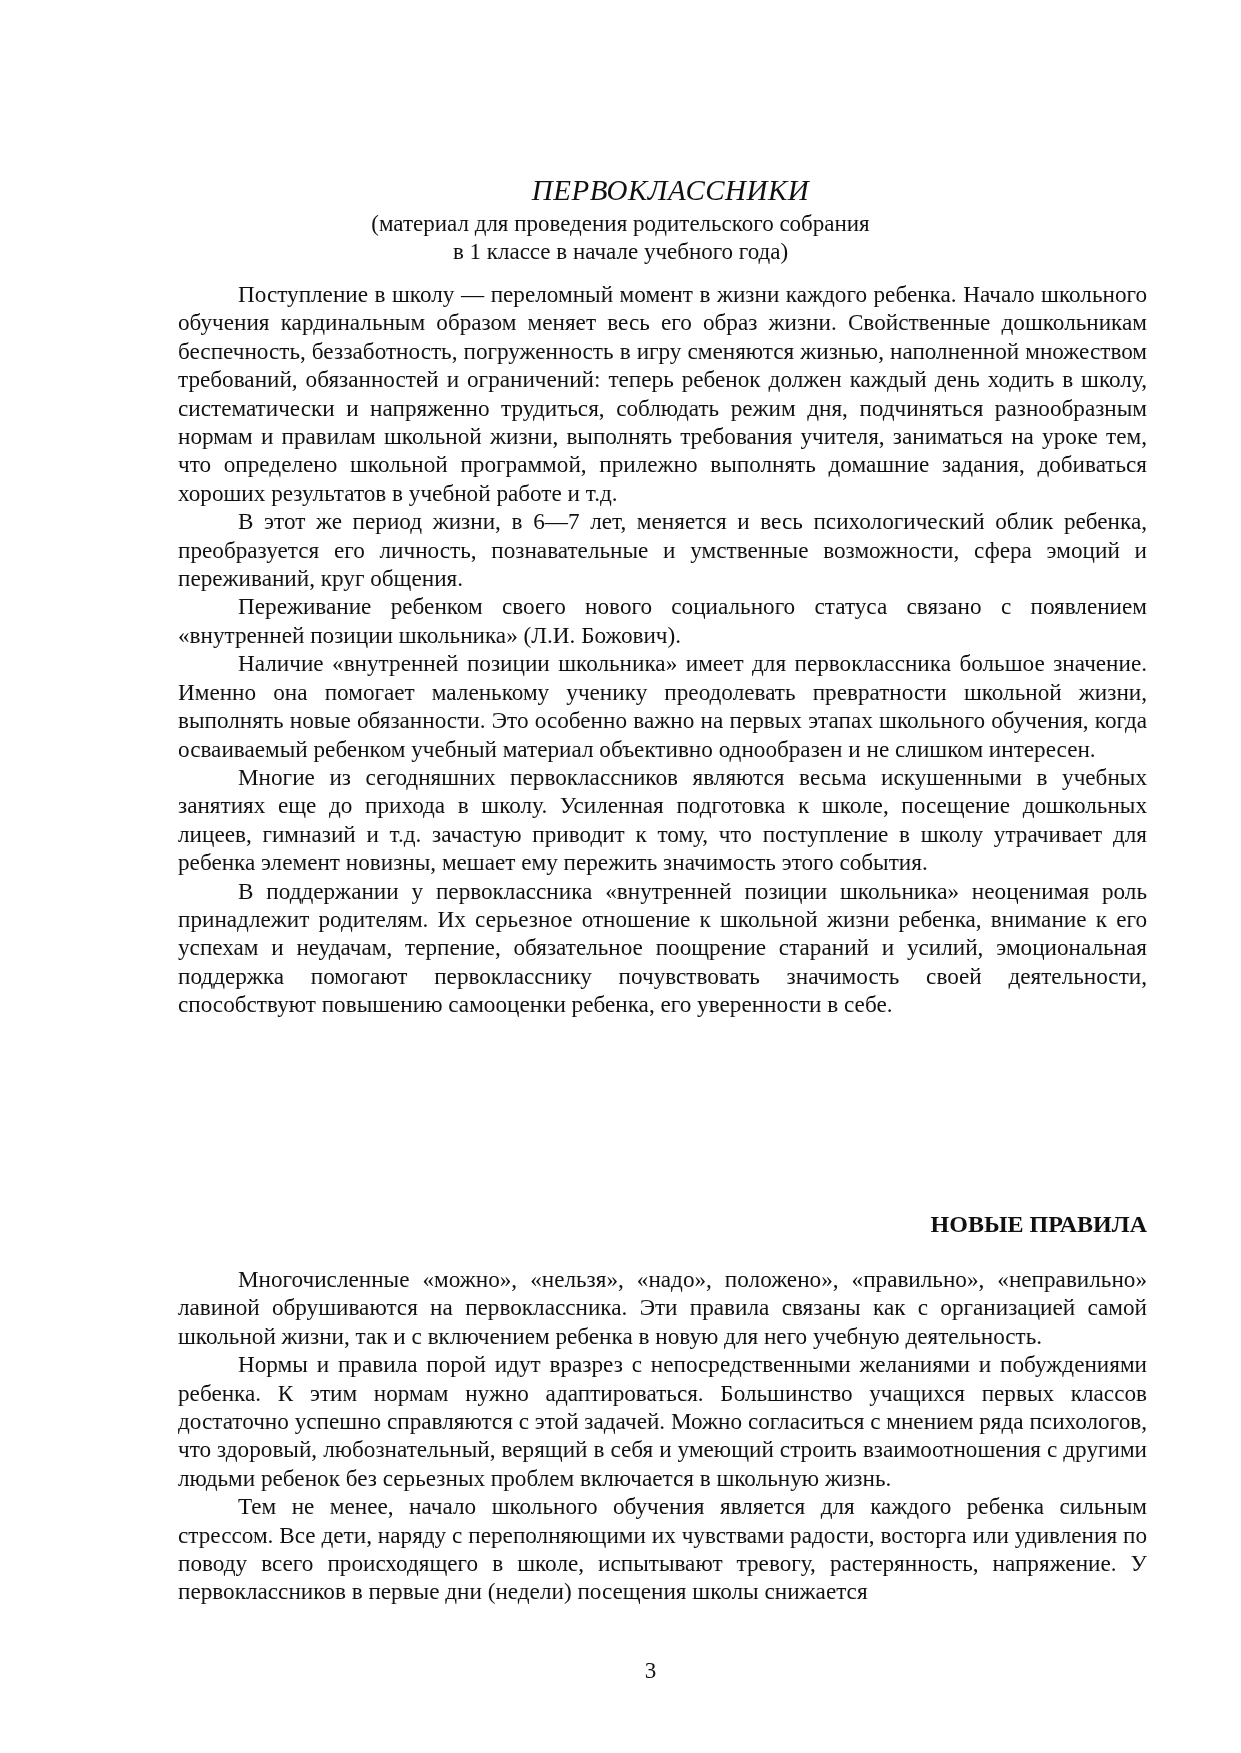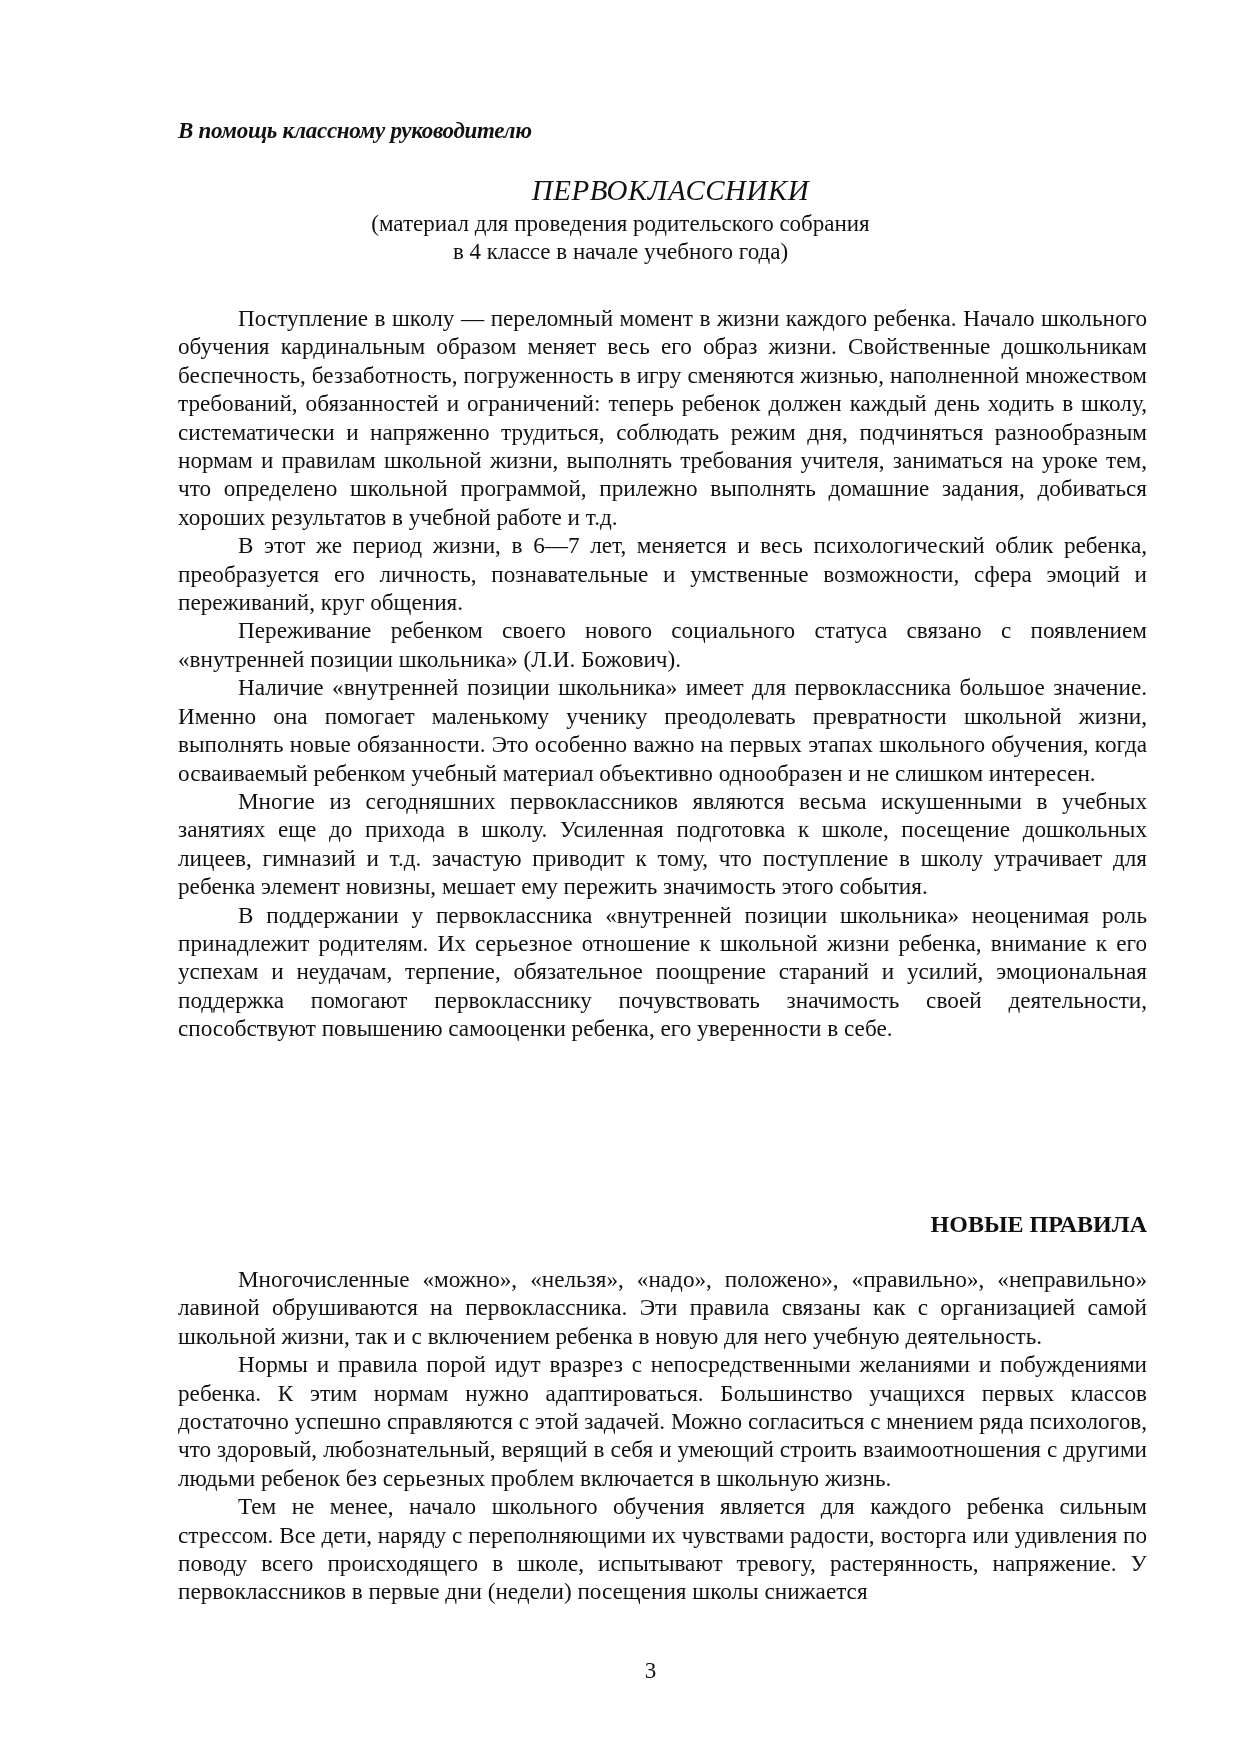--- a/index.html
+++ b/index.html
@@ -10,34 +10,33 @@
             font-weight: bold; font-style: italic; letter-spacing: -0.3px; }
   .title { position: absolute; left: 0; width: 1241px; top: 174px; text-align: center;
            font-size: 29px; font-style: italic; letter-spacing: 0.5px; padding-left: 100px; box-sizing: border-box; }
   .subtitle { position: absolute; left: 0; width: 1141px; text-align: center; font-size: 23px;
               padding-left: 100px; box-sizing: border-box; }
   .sub1 { top: 211px; }
   .sub2 { top: 239px; }
   .body-text { position: absolute; left: 178px; width: 969px; font-size: 23.2px; line-height: 28.4px;
                text-align: justify; }
   .body-text p { margin: 0; text-indent: 60px; }
-  .sec1 { top: 304px; }
+  .sec1 { top: 280px; }
   .heading2 { position: absolute; right: 94px; top: 1211px; font-size: 24px; font-weight: bold; }
   .sec2 { top: 1265px; }
   .page-num { position: absolute; left: 0; width: 1241px; text-align: center; top: 1658px; font-size: 23px;
               padding-left: 60px; box-sizing: border-box; }
 </style>
 </head>
 <body>
 
 <div class="page">
-  <div class="rubric">В помощь классному руководителю</div>
   <div class="title">ПЕРВОКЛАССНИКИ</div>
   <div class="subtitle sub1">(материал для проведения родительского собрания</div>
-  <div class="subtitle sub2">в 4 классе в начале учебного года)</div>
+  <div class="subtitle sub2">в 1 классе в начале учебного года)</div>
 
   <div class="body-text sec1">
     <p>Поступление в школу — переломный момент в жизни каждого ребенка. Начало школьного обучения кардинальным образом меняет весь его образ жизни. Свойственные дошкольникам беспечность, беззаботность, погруженность в игру сменяются жизнью, наполненной множеством требований, обязанностей и ограничений: теперь ребенок должен каждый день ходить в школу, систематически и напряженно трудиться, соблюдать режим дня, подчиняться разнообразным нормам и правилам школьной жизни, выполнять требования учителя, заниматься на уроке тем, что определено школьной программой, прилежно выполнять домашние задания, добиваться хороших результатов в учебной работе и т.д.</p>
     <p>В этот же период жизни, в 6—7 лет, меняется и весь психологический облик ребенка, преобразуется его личность, познавательные и умственные возможности, сфера эмоций и переживаний, круг общения.</p>
     <p>Переживание ребенком своего нового социального статуса связано с появлением «внутренней позиции школьника» (Л.И. Божович).</p>
     <p>Наличие «внутренней позиции школьника» имеет для первоклассника большое значение. Именно она помогает маленькому ученику преодолевать превратности школьной жизни, выполнять новые обязанности. Это особенно важно на первых этапах школьного обучения, когда осваиваемый ребенком учебный материал объективно однообразен и не слишком интересен.</p>
     <p>Многие из сегодняшних первоклассников являются весьма искушенными в учебных занятиях еще до прихода в школу. Усиленная подготовка к школе, посещение дошкольных лицеев, гимназий и т.д. зачастую приводит к тому, что поступление в школу утрачивает для ребенка элемент новизны, мешает ему пережить значимость этого события.</p>
     <p>В поддержании у первоклассника «внутренней позиции школьника» неоценимая роль принадлежит родителям. Их серьезное отношение к школьной жизни ребенка, внимание к его успехам и неудачам, терпение, обязательное поощрение стараний и усилий, эмоциональная поддержка помогают первокласснику почувствовать значимость своей деятельности, способствуют повышению самооценки ребенка, его уверенности в себе.</p>
   </div>
 

